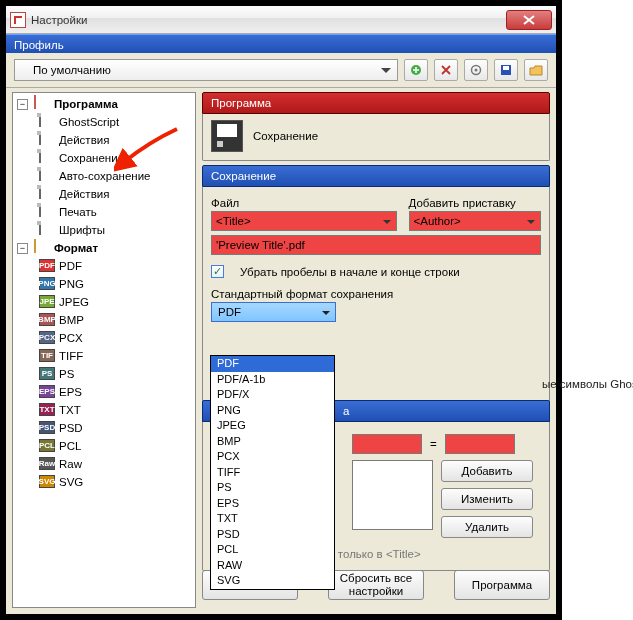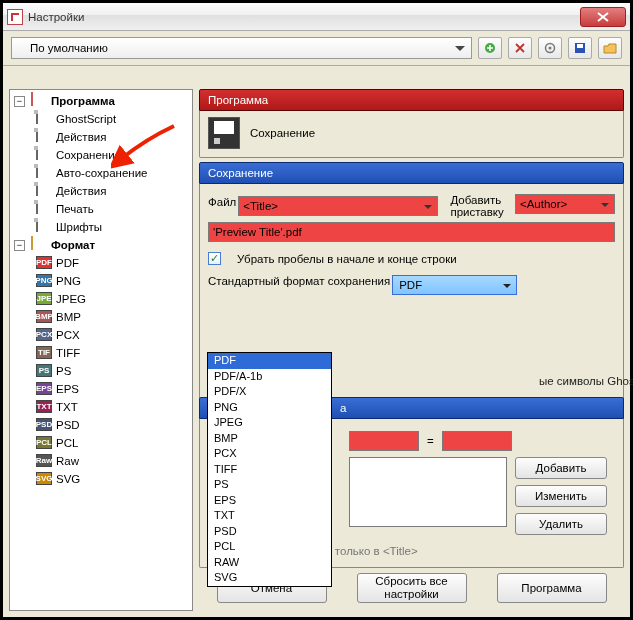--- a/index.html
+++ b/index.html
@@ -1,17 +1,17 @@
 <!DOCTYPE html>
 <html><head>
 <meta charset="utf-8">
 <style>
   * { box-sizing: border-box; font-family: "Segoe UI", Tahoma, sans-serif; font-size: 11.5px; }
   body { margin: 0; background: #fff; }
-  .window { width: 633px; height: 620px; border: 3px solid #000000; position: relative; background: #ece9d8; }
+  .window { width: 562px; height: 620px; border: 6px solid #000000; position: relative; background: #ece9d8; }
   .titlebar { height: 28px; background: linear-gradient(#fdfdfd,#f0f0f0 45%,#e0e0e0 46%,#f0f0f0); border-bottom: 1px solid #aaa; display: flex; align-items: center; padding: 0 4px; }
   .titlebar .app-icon { width: 16px; height: 16px; margin-right: 5px; border: 1px solid #b44; background: #fff; position: relative; }
   .titlebar .app-icon::after { content:""; position:absolute; inset:3px; border-left:2px solid #c33; border-top:2px solid #c33; }
   .titlebar .title { flex: 0 0 auto; color: #333; }
   .titlebar .spacer { flex: 1; }
   .titlebar .close { width: 46px; height: 20px; background: linear-gradient(#e37f7f,#c83c3c); border: 1px solid #a02020; border-radius: 3px; display:flex; align-items:center; justify-content:center; color:#fff; font-weight:bold; }
   .close svg { display:block; }
 
   .profile-bar { background: linear-gradient(#3a6ed5,#1f4fb3); color: #fff; padding: 4px 8px 2px; border-top:1px solid #6aa0ff; }
   .profile-select-row { background: #ece9d8; padding: 6px 8px; border-bottom: 1px solid #aaa; display:flex; align-items:center; gap:6px; }
@@ -35,21 +35,21 @@
 
   .main { flex:1; display:flex; flex-direction:column; gap:4px; position:relative; }
   .section-head { background: linear-gradient(#d32f2f,#b01818); color:#fff; padding:3px 8px; border:1px solid #5b0000; border-radius:2px 2px 0 0; font-size:12px; }
   .section-head.blue { background: linear-gradient(#3a6ed5,#1f4fb3); border-color:#0a2a73; }
   .panel { border:1px solid #888; background:#ece9d8; padding:6px 8px 8px; border-top:none; border-radius:0 0 2px 2px; }
   .panel .big-icon { width:32px;height:32px;border:1px solid #555;background:#333;position:relative;display:inline-block;vertical-align:middle;margin-right:10px; }
   .panel .big-icon::before{content:"";position:absolute;top:3px;left:5px;right:5px;bottom:14px;background:#fff;}
   .panel .big-icon::after{content:"";position:absolute;bottom:4px;left:5px;width:6px;height:6px;background:#ccc;}
 
   .row { display:flex; gap:12px; margin-top:4px; align-items:center;}
-  .col { display:flex; flex-direction:row; gap:2px; }
+  .col { display:flex; flex-direction:column; gap:2px; }
   .text-input { height:20px; border:1px solid #7a7a7a; background:#ef4444; padding:0 4px; display:flex; align-items:center; }
   .combo { position:relative; }
   .combo::after { content:""; position:absolute; right:5px; top:50%; width:0;height:0;border:4px solid transparent;border-top-color:#333; transform:translateY(-1px); }
   .checkbox { width:13px;height:13px;border:1px solid #4a7dd2;background:linear-gradient(#fff,#e5f1ff);display:inline-flex;align-items:center;justify-content:center;margin-right:4px; color:#2a7a2a; font-size:11px; line-height:1; }
   .format-combo { width:125px; height:20px; border:1px solid #3a6ed5; background:linear-gradient(#a7d8ff,#7fc5ff); padding:0 18px 0 6px; display:flex; align-items:center; position:relative; }
   .format-combo::after{ content:""; position:absolute; right:5px; top:50%; width:0;height:0;border:4px solid transparent;border-top-color:#222; transform:translateY(-1px); }
   .dropdown-list { position:absolute; width:125px; border:1px solid #000; background:#fff; z-index:20; }
   .dropdown-list div { padding:0 6px; height:15.5px; line-height:15.5px; font-size:11px; }
   .dropdown-list div.selected { background:#2f6bd6; color:#fff; }
 
@@ -78,20 +78,23 @@
     <span class="app-icon"></span>
     <span class="title">Настройки</span>
     <span class="spacer"></span>
     <span class="close">
       <svg width="12" height="10" viewBox="0 0 12 10">
           <path d="M1 1 L11 9 M11 1 L1 9" stroke="#fff" stroke-width="2"></path>
         </svg>
     </span>
   </div>
 
+  <div class="profile-bar">
+    <span>Профиль</span>
+  </div>
   <div class="profile-select-row">
     <div class="profile-select">
       <span>По умолчанию</span>
     </div>
     <span class="tool-btn">
         <svg width="14" height="14">
           <circle cx="7" cy="7" r="5" fill="#4a4"></circle>
           <path d="M7 4v6M4 7h6" stroke="#fff" stroke-width="1.6"></path>
         </svg>
       </span>

